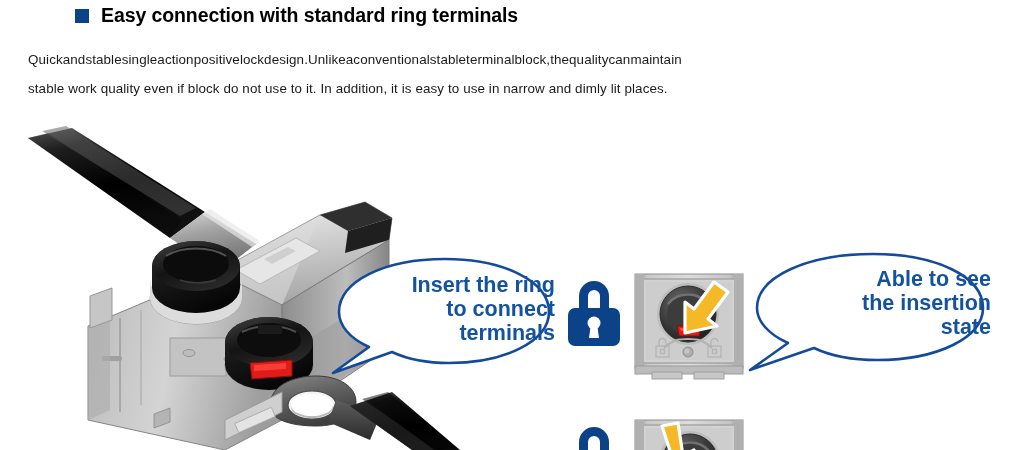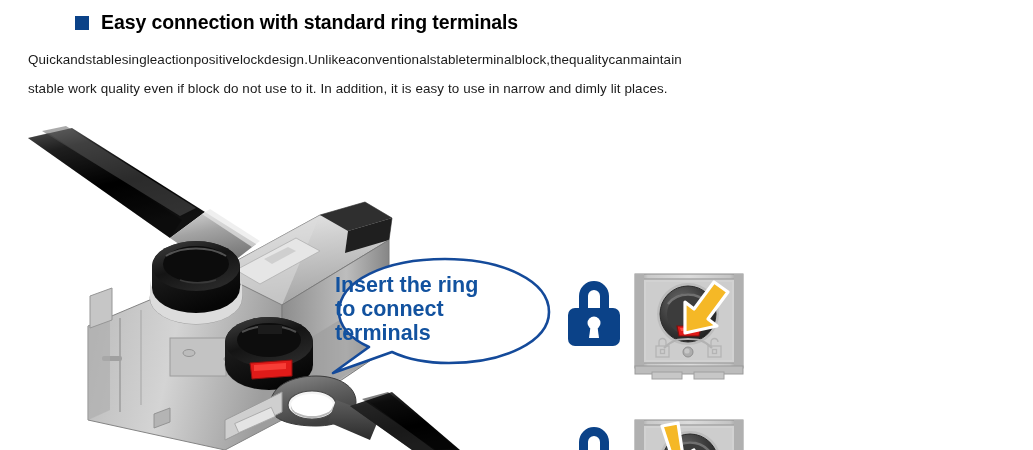--- a/index.html
+++ b/index.html
@@ -18,21 +18,21 @@
 
   
   #header-block {
     position: absolute;
     left: 0; top: 0;
     width: 1033px;
   }
   #title-row {
     position: absolute;
     left: 27px;
-    top: 11px;
+    top: 4px;
     display: flex;
     align-items: center;
     padding-left: 48px;
   }
   #title-bullet {
     width: 14px;
     height: 14px;
     background: #0b4288;
     margin-right: 12px;
     flex: none;
@@ -76,23 +76,23 @@
     width: 440px;
     height: 330px;
   }
 
   
   .bubble {
     position: absolute;
   }
   .bubble-text {
     position: absolute;
-    left: 8px;
+    left: 0;
     width: 100%;
-    text-align: left;
+    text-align: right;
     color: #12529f;
     font-weight: bold;
     line-height: 1.12;
     pointer-events: none;
   }
   #bubble-left { left: 327px; top: 145px; width: 228px; height: 122px; }
   #bubble-left .bubble-text { top: 18px; font-size: 21.5px; }
   #bubble-right { left: 743px; top: 140px; width: 248px; height: 124px; }
   #bubble-right .bubble-text { top: 17px; font-size: 21.5px; }
 
@@ -295,20 +295,37 @@
                C 22 83 12 70 12 57
                C 12 26 58 4 118 4 Z" fill="#ffffff" stroke="#144a9a" stroke-width="2.6" stroke-linejoin="round"></path>
     </svg>
     <div class="bubble-text">
       <div>Insert the ring</div>
       <div>to connect</div>
       <div>terminals</div>
     </div>
   </div>
 
+  <div class="bubble" id="bubble-right">
+    <svg width="248" height="124" viewBox="0 0 248 124">
+      <path d="M 130 4
+               C 192 4 240 26 240 58
+               C 240 88 194 110 134 110
+               C 110 110 88 106 71 98
+               L 7 120
+               L 45 93
+               C 25 84 14 71 14 58
+               C 14 26 66 4 130 4 Z" fill="#ffffff" stroke="#144a9a" stroke-width="2.6" stroke-linejoin="round"></path>
+    </svg>
+    <div class="bubble-text">
+      <div>Able to see</div>
+      <div>the insertion</div>
+      <div>state</div>
+    </div>
+  </div>
 
   <div id="lock-closed">
     <svg width="56" height="74" viewBox="0 0 56 74">
       <path d="M 13 34 L 13 20 A 15 15 0 0 1 43 20 L 43 34 L 34 34 L 34 20 A 6 6 0 0 0 22 20 L 22 34 Z" fill="#0b4288"></path>
       <rect x="2" y="32" width="52" height="38" rx="7" fill="#0b4288"></rect>
       <circle cx="28" cy="47" r="6.5" fill="#ffffff"></circle>
       <path d="M 25 47 L 31 47 L 33 62 L 23 62 Z" fill="#ffffff"></path>
     </svg>
   </div>
 

